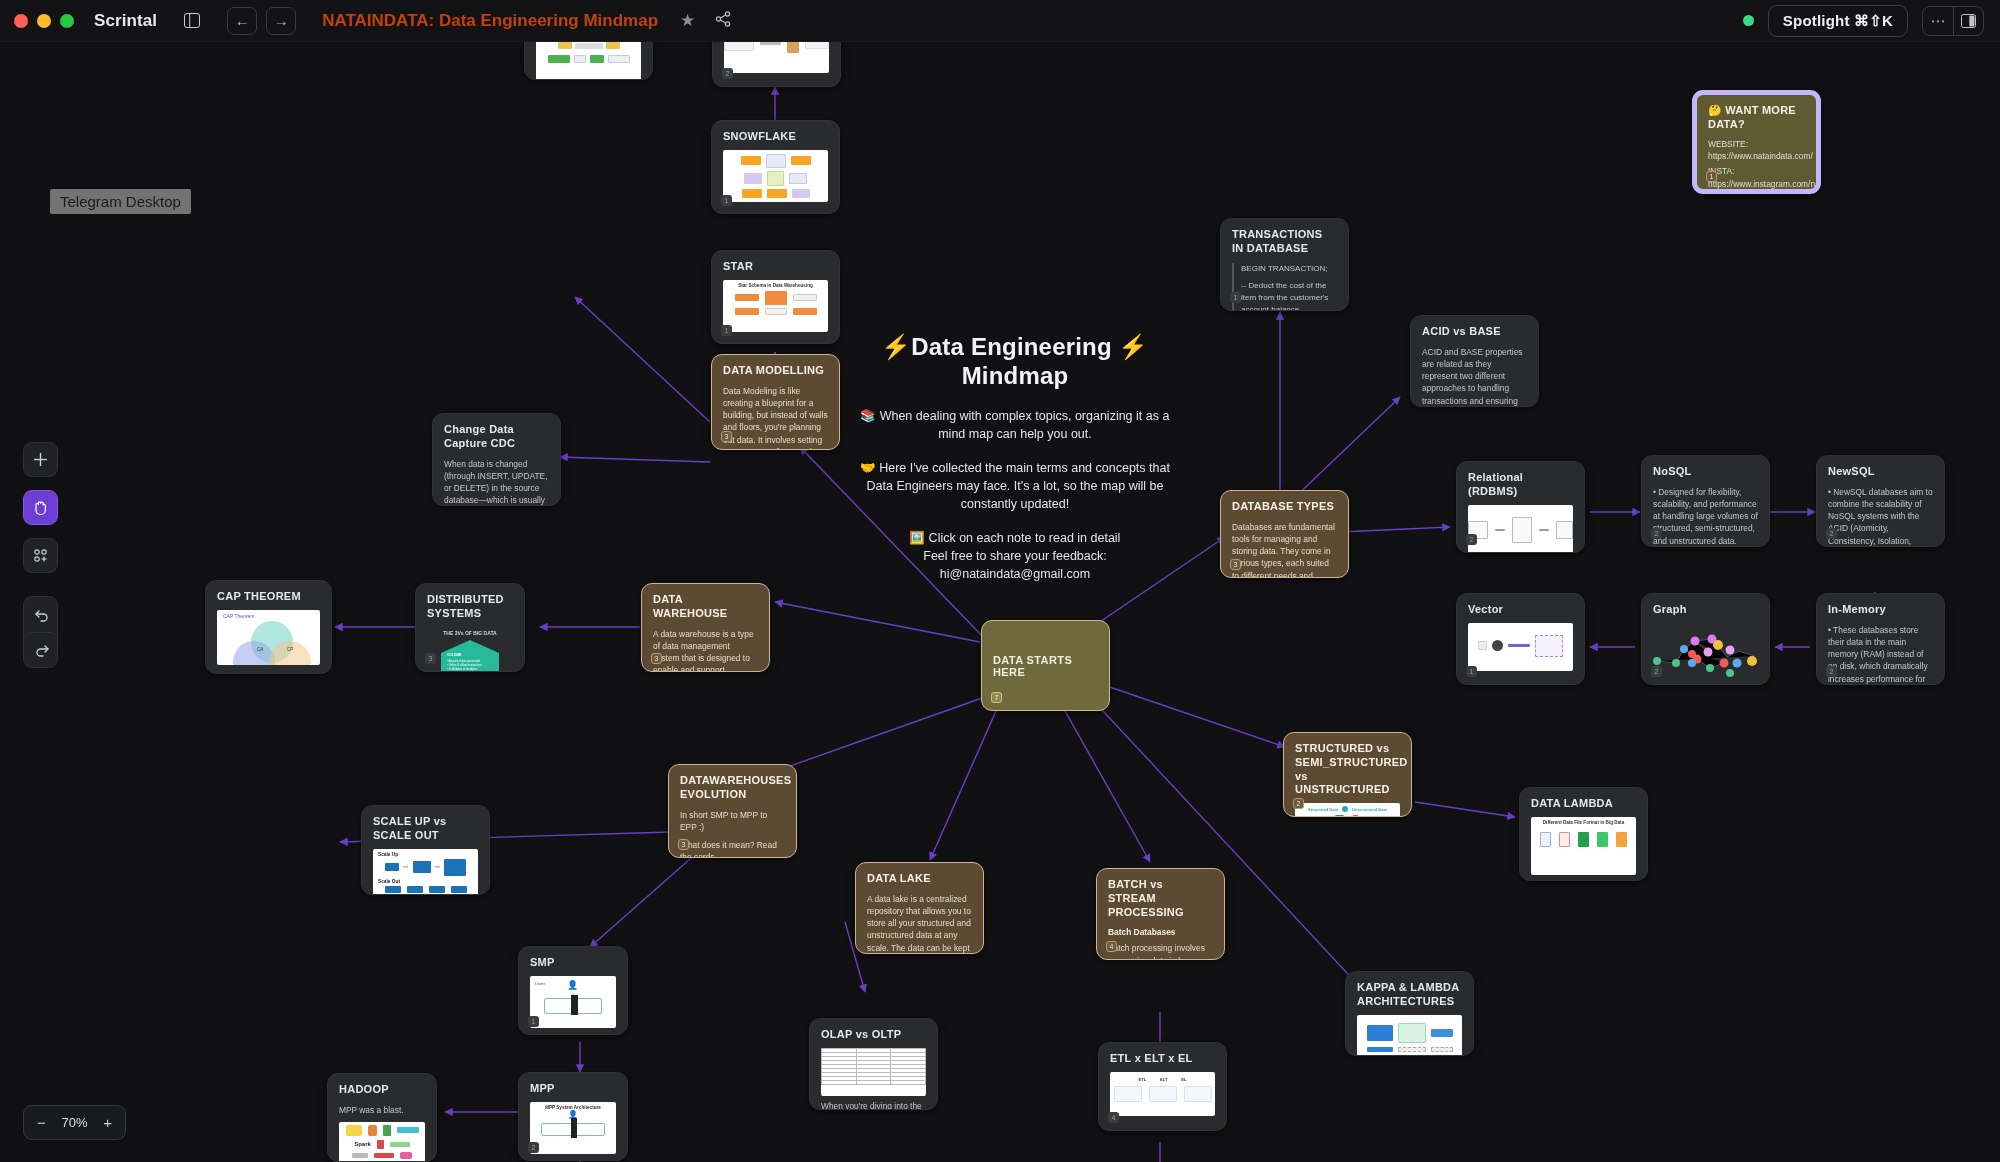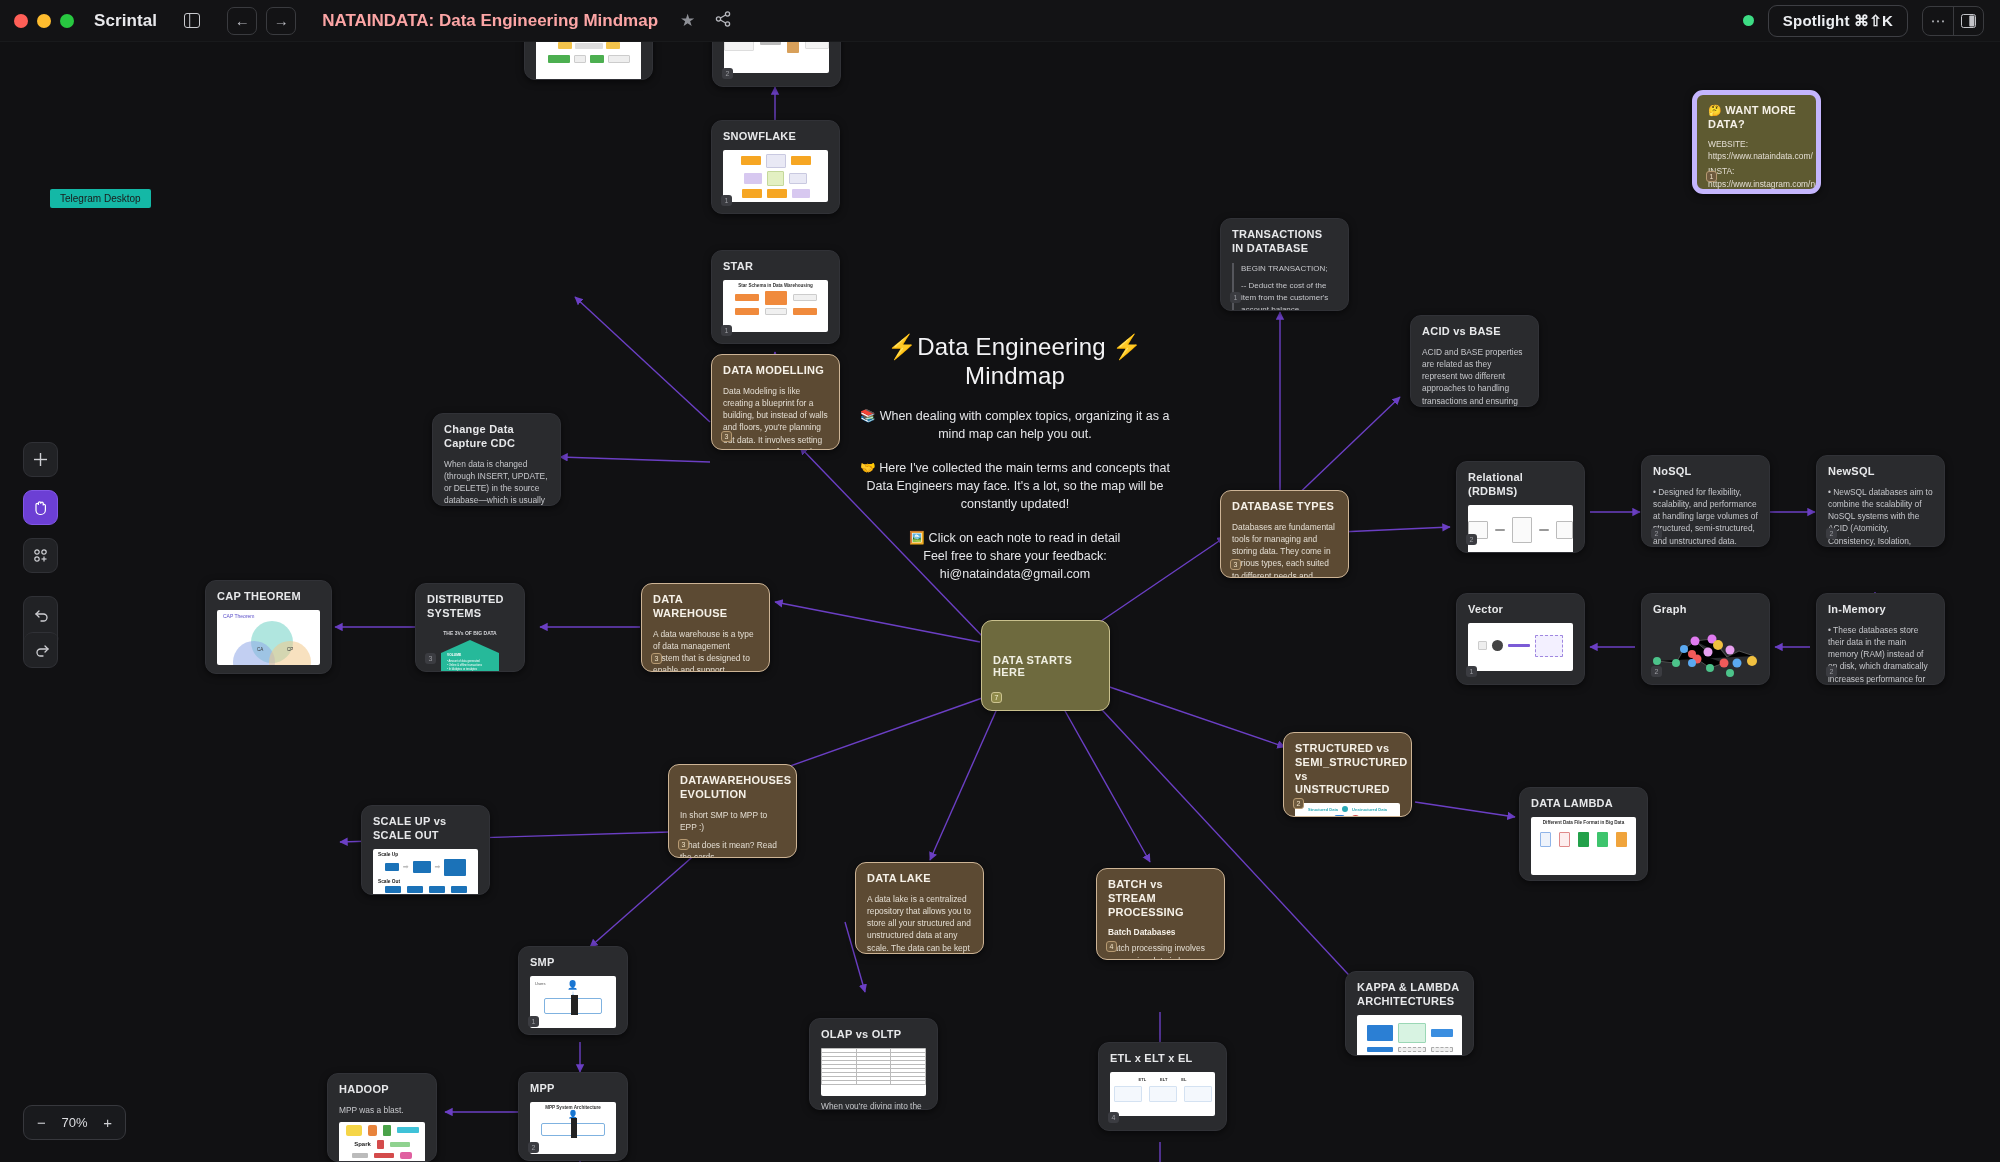--- a/index.html
+++ b/index.html
@@ -19,21 +19,21 @@
   .dot{ width:14px;height:14px;border-radius:50%;}
   .dot.r{background:#ff5f57;} .dot.y{background:#febc2e;} .dot.g{background:#28c840;}
   .appname{ margin-left:20px; font-size:17px; font-weight:600; letter-spacing:.1px;}
   .tbbtn{
     width:30px;height:28px;border:1px solid #3a3b3f;border-radius:7px;
     display:flex;align-items:center;justify-content:center;color:#b9bac0;font-size:15px;
     background:transparent;
   }
   .tbicon{ margin-left:22px; width:26px;height:24px; display:flex;align-items:center;justify-content:center;color:#d8d9dd;}
   .navgrp{ display:flex; gap:9px; margin-left:22px;}
-  .doctitle{ margin-left:26px; font-size:17px; font-weight:600; color:#fca5a5;}
+  .doctitle{ margin-left:26px; font-size:17px; font-weight:600; color:#c2410c;}
   .star{ margin-left:22px; color:#8e9096; font-size:17px;}
   .share{ margin-left:20px; color:#b9bac0; font-size:15px;}
   .tbright{ margin-left:auto; display:flex; align-items:center; gap:14px; padding-right:16px;}
   .greendot{ width:11px;height:11px;border-radius:50%; background:#3ddc84;}
   .spotlight{
     border:1px solid #3e3f44; border-radius:9px; padding:6px 14px;
     font-size:15px; color:#eceef1; font-weight:600; letter-spacing:.2px;
   }
   .winctl{ display:flex; border:1px solid #3a3b3f; border-radius:8px; overflow:hidden;}
   .winctl > div{ width:30px;height:28px; display:flex;align-items:center;justify-content:center; color:#c3c4c9; font-size:15px;}
@@ -71,21 +71,21 @@
   .olive-center{ display:flex;align-items:center;justify-content:center;height:100%;}
   .olive-center span{ font-size:11px;font-weight:700;color:#f0efe2;letter-spacing:.4px;}
 
   
   .row{ display:flex; align-items:center; justify-content:center; gap:4px;}
   .blk{ border-radius:1px; }
   .venn{ position:absolute; border-radius:50%; opacity:.55;}
 
   
   #centertext{ position:absolute; left:860px; top:290px; width:310px; text-align:center; z-index:5;}
-  #centertext h1{ font-size:24px; font-weight:400; color:#f3f3f5; line-height:1.22; letter-spacing:.2px;}
+  #centertext h1{ font-size:24px; font-weight:700; color:#f3f3f5; line-height:1.22; letter-spacing:.2px;}
   #centertext p{ font-size:12.5px; color:#e4e5e8; line-height:1.45; margin-top:16px;}
 
   
   #lefttool{ position:absolute; left:23px; top:400px; display:flex; flex-direction:column; gap:13px; z-index:40;}
   .tool{
     width:35px;height:35px;border-radius:9px; background:#212225; border:1px solid #303136;
     display:flex;align-items:center;justify-content:center; color:#cfd0d4; font-size:17px;
   }
   .tool.active{ background:#6c3fd4; border-color:#8257e6; color:#fff;}
   .toolgrp{ width:35px; border-radius:9px; background:#212225; border:1px solid #303136; margin-top:10px;}
@@ -96,22 +96,22 @@
   #zoomw{
     position:absolute; left:23px; bottom:22px; width:103px; height:35px;
     border:1px solid #37383d; border-radius:9px; background:#191a1d;
     display:flex; align-items:center; justify-content:space-between; padding:0 13px;
     color:#dcdde1; font-size:13px; z-index:40;
   }
   #zoomw .zbtn{ font-size:15px; color:#cfd0d4;}
 
   
   #telegram{
-    position:absolute; left:50px; top:147px; background:#14b8a6; color:#1b1b1b;
-    font-size:10px; padding:4px 10px; border-radius:2px; z-index:30;
+    position:absolute; left:50px; top:147px; background:#737373; color:#1b1b1b;
+    font-size:15px; padding:4px 10px; border-radius:2px; z-index:30;
   }
 </style>
 </head>
 <body>
 
 <div id="titlebar">
   <div class="traffic">
     <div class="dot r"></div>
     <div class="dot y"></div>
     <div class="dot g"></div>

